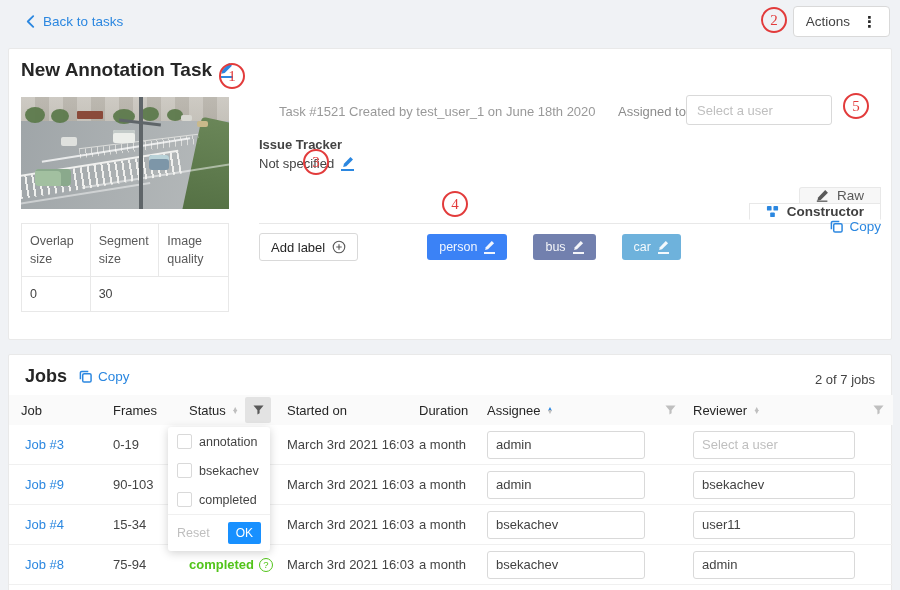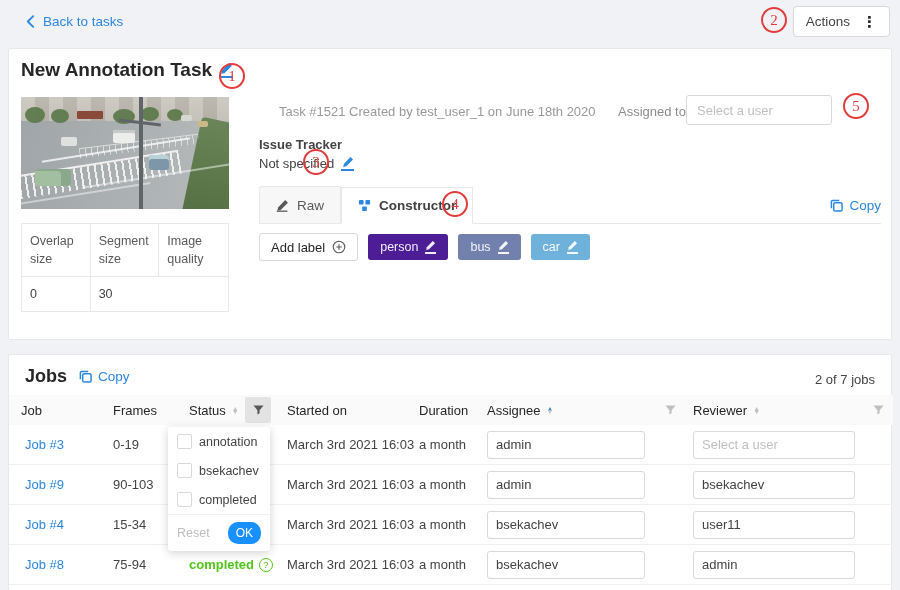--- a/index.html
+++ b/index.html
@@ -49,30 +49,30 @@
 
   
   .task-meta { position:absolute; left:250px; top:55px; color:#999; font-size:13px;margin-left:20px; }
   .assigned-label { position:absolute; left:609px; top:55px; color:#8c8c8c; font-size:13px; }
   .assigned-input { position:absolute; left:677px; top:46px; width:146px; height:30px; border:1px solid #d9d9d9; border-radius:3px; padding:0 10px; font-size:13px; color:#434343; font-family:inherit; }
   .assigned-input::placeholder { color:#bfbfbf; }
   .issue-label { position:absolute; left:250px; top:88px; font-weight:700; color:#434343; font-size:13px; }
   .issue-value { position:absolute; left:250px; top:107px; color:#434343; font-size:13px; display:flex; align-items:center; gap:7px; }
 
   
-  .tabs-bar { position:absolute; left:250px; top:138px; width:622px; height:37px; border-bottom:1px solid #e8e8e8; display:flex; align-items:flex-end; }
+  .tabs-bar { position:absolute; left:250px; top:138px; width:622px; height:37px; border-bottom:1px solid #e8e8e8; display:flex; align-items:flex-end;flex-direction:column; }
   .tab { height:37px; display:flex; align-items:center; gap:8px; padding:0 16px; font-size:13.5px; cursor:pointer; border:1px solid #e8e8e8; border-bottom:none; }
   .tab.inactive { background:#f7f7f7; color:#595959; border-radius:3px 0 0 0; }
   .tab.active { background:#fff; color:#404040; font-weight:600; margin-bottom:-1px; border-bottom:1px solid #fff;justify-content:flex-end; }
   .tab .tab-icon { color:#595959; display:inline-flex; }
   .tab.active .tab-icon { color:#2b87e0; }
   .copy-link { margin-left:auto; align-self:center; display:flex; align-items:center; gap:6px; color:#2b87e0; cursor:pointer; font-size:13.5px; }
 
   
-  .labels-row { position:absolute; left:250px; top:184px; display:flex; align-items:center; gap:10px; }
+  .labels-row { position:absolute; left:250px; top:184px; display:flex; align-items:center; gap:26px; }
   .add-label-btn { height:28px; background:#fff; border:1px solid #d9d9d9; border-radius:3px; display:flex; align-items:center; gap:7px; padding:0 11px; font-size:13px; color:#262626; cursor:pointer; }
   .chip { height:26px; border-radius:3px; display:flex; align-items:center; gap:7px; padding:0 12px; font-size:12.5px; color:rgba(255,255,255,.92); cursor:pointer; }
   .chip .pencil-icon { color:rgba(255,255,255,.92); }
   .chip .pencil-icon .underline { background:rgba(255,255,255,.92); width:11px; }
 
   
   .jobs-header { position:absolute; left:16px; top:11px; display:flex; align-items:center; gap:10px; }
   .jobs-title { font-size:18px; font-weight:700; color:#262626; }
   .jobs-count { position:absolute; right:16px; top:17px; font-size:13px; color:#434343; }
 
@@ -95,21 +95,21 @@
   .row-input::placeholder { color:#bfbfbf; }
   .assignee-input { margin-left:12px; width:158px; }
   .reviewer-input { margin-left:8px; width:162px; }
 
   
   .filter-dropdown { position:absolute; left:159px; top:72px; width:102px; background:#fff; border-radius:3px; box-shadow:0 2px 10px rgba(0,0,0,.18); z-index:50; }
   .filter-item { display:flex; align-items:center; gap:7px; padding:7px 9px; font-size:12.5px; color:#434343; cursor:pointer; }
   .checkbox { width:15px; height:15px; border:1px solid #d9d9d9; border-radius:2px; background:#fff; flex:none; }
   .filter-footer { border-top:1px solid #f0f0f0; display:flex; align-items:center; justify-content:space-between; padding:7px 9px; }
   .reset-btn { color:#bfbfbf; font-size:12.5px; cursor:default; }
-  .ok-btn { background:#1890ff; color:#fff; font-size:12px; border:none; border-radius:10px; height:22px; padding:0 8px; cursor:pointer; font-family:inherit; }
+  .ok-btn { background:#1890ff; color:#fff; font-size:12px; border:none; border-radius:2px; height:22px; padding:0 8px; cursor:pointer; font-family:inherit; }
 </style>
 </head>
 <body>
 
 <div class="page">
 
   <div class="topbar">
     <div class="back-link">
       <span style="display:inline-flex;">
         <svg viewBox="0 0 10 14" width="9" height="13">
@@ -236,21 +236,21 @@
     <div class="labels-row">
       <div class="add-label-btn">
         <span>Add label</span>
         <span style="display:inline-flex;">
           <svg viewBox="0 0 16 16" width="14" height="14">
               <circle cx="8" cy="8" r="6.6" fill="none" stroke="#595959" stroke-width="1.3"></circle>
               <path d="M8 4.9v6.2M4.9 8h6.2" stroke="#595959" stroke-width="1.3"></path>
             </svg>
         </span>
       </div>
-      <div class="chip" style="background: #4c1d95;">
+      <div class="chip" style="background: #3b82f6; margin-left: 43px;">
         <span>person</span>
         <span class="pencil-icon">
           <svg viewBox="0 0 16 16" width="11" height="11">
               <path d="M11.3 1.3l3.4 3.4-8.9 8.9-4.2 1 1-4.2z" fill="currentColor"></path>
             </svg>
           <span class="underline"></span>
         </span>
       </div>
       <div class="chip" style="background: rgb(114, 128, 174);">
         <span>bus</span>

